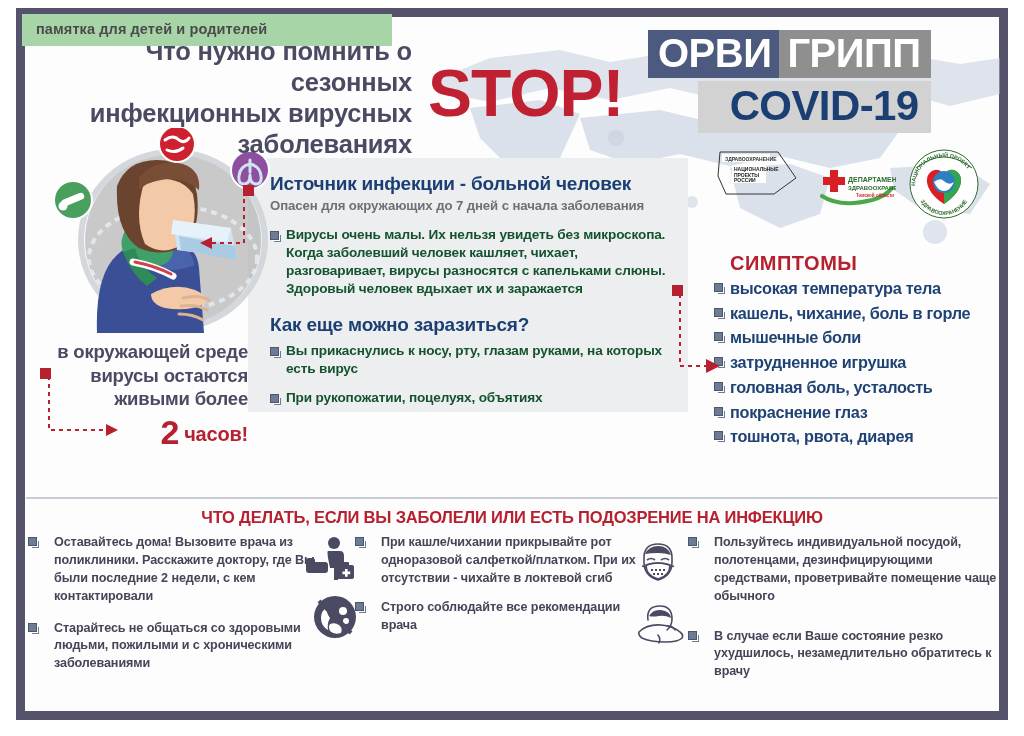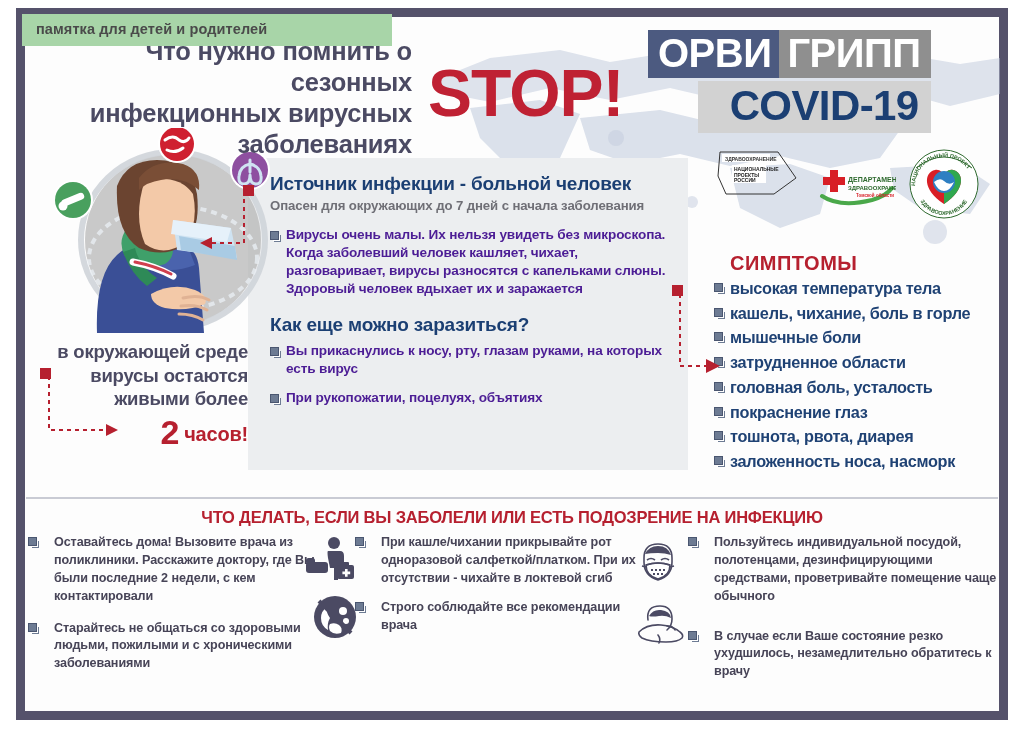--- a/index.html
+++ b/index.html
@@ -112,21 +112,21 @@
     letter-spacing:-.6px;
   }
 
   
   .illus{position:absolute; left:55px; top:128px; width:230px; height:225px; z-index:4;}
 
   
   .panel{
     position:absolute;
     left:248px; top:158px;
-    width:440px; height:312px;
+    width:440px; height:254px;
     background:#eceef0;
     z-index:3;
   }
   .panel-inner{padding:14px 16px 0 22px;}
   .p-head{
     font-size:19px;
     font-weight:700;
     color:#1b3f73;
     line-height:1.25;
     margin:0 0 2px 0;
@@ -147,21 +147,21 @@
     letter-spacing:-.2px;
   }
   ul.bl{list-style:none; margin:0; padding:0;}
   ul.bl li{
     position:relative;
     padding-left:16px;
     margin-bottom:11px;
     font-size:13.6px;
     font-weight:700;
     line-height:1.33;
-    color:#4c1d95;
+    color:#14532d;
     letter-spacing:-.15px;
   }
   ul.bl li .bul{
     position:absolute;
     left:0; top:5px;
     width:7px;height:7px;
     background:#6d7b93;
     border:1px solid #4a5670;
     box-shadow:2px 2px 0 -1px #ffffff, 3px 3px 0 -1px #6d7b93;
   }
@@ -444,25 +444,24 @@
       <span class="big-tail">часов!</span>
     </div>
   </div>
 
   <div class="symp">
     <h3>СИМПТОМЫ</h3>
     <ul class="sl">
       <li><span class="bul"></span><span>высокая температура тела</span></li>
       <li><span class="bul"></span><span>кашель, чихание, боль в горле</span></li>
       <li><span class="bul"></span><span>мышечные боли</span></li>
-      <li><span class="bul"></span><span>затрудненное области</span></li>
+      <li><span class="bul"></span><span>затрудненное игрушка</span></li>
       <li><span class="bul"></span><span>головная боль, усталость</span></li>
       <li><span class="bul"></span><span>покраснение глаз</span></li>
       <li><span class="bul"></span><span>тошнота, рвота, диарея</span></li>
-      <li><span class="bul"></span><span>заложенность носа, насморк</span></li>
     </ul>
   </div>
 
   <div class="divider"></div>
   <div class="bottom-title">ЧТО ДЕЛАТЬ, ЕСЛИ ВЫ ЗАБОЛЕЛИ ИЛИ ЕСТЬ ПОДОЗРЕНИЕ НА ИНФЕКЦИЮ</div>
 
   <div class="cols">
 
     <div class="col c1">
       <ul class="dl">

